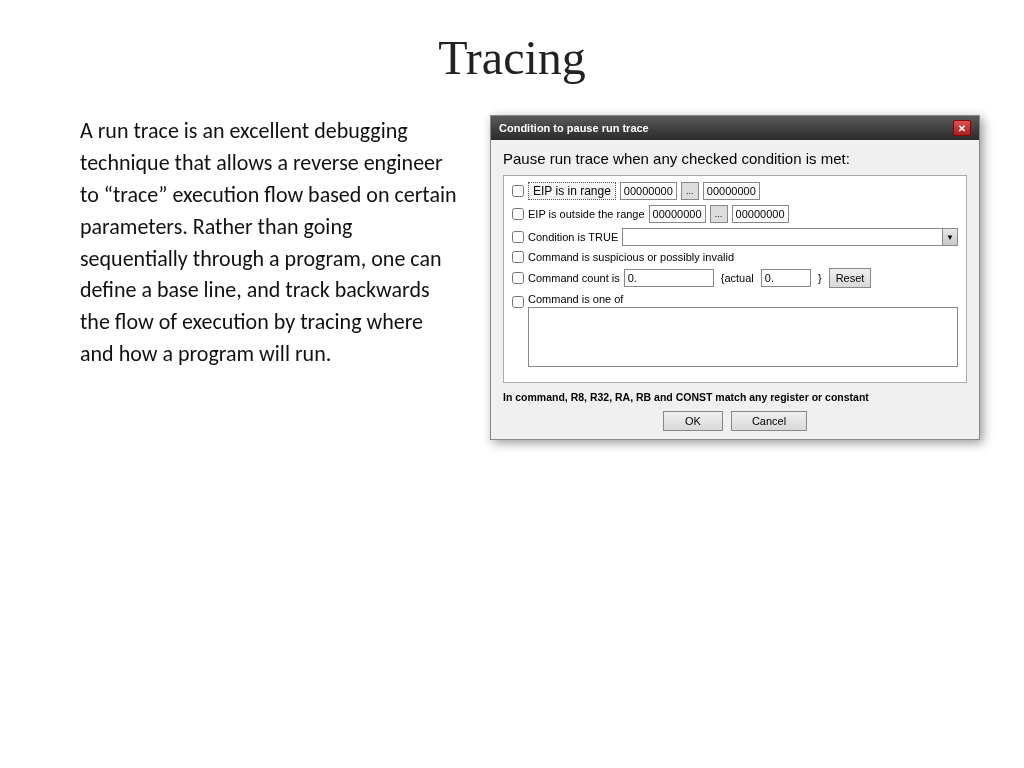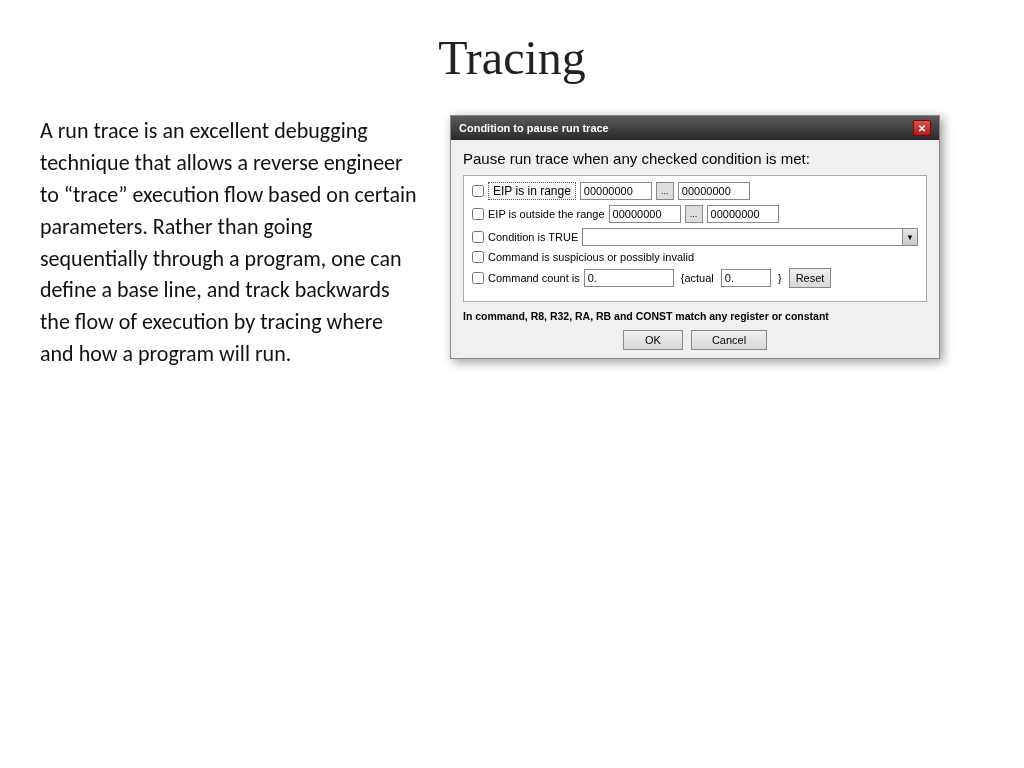--- a/index.html
+++ b/index.html
@@ -30,20 +30,21 @@
       gap: 30px;
       align-items: flex-start;
     }
 
     .text-block {
       flex: 0 0 380px;
       font-size: 22px;
       line-height: 1.45;
       color: #111;
       font-family: 'Calibri', 'Segoe UI', Arial, sans-serif;
+      margin-left: 40px;
     }
 
     
     .dialog-wrapper {
       flex: 0 0 490px;
       margin-top: 0px;
     }
 
     .dialog {
       width: 490px;
@@ -117,21 +118,21 @@
       white-space: nowrap;
       text-align: right;
     }
 
     .text-input-small {
       border: 1px solid #888;
       background: #fff;
       font-size: 11px;
       padding: 1px 3px;
       height: 18px;
-      width: 72px;
+      width: 57px;
     }
 
     .text-input-medium {
       border: 1px solid #888;
       background: #fff;
       font-size: 11px;
       padding: 1px 3px;
       height: 18px;
       width: 90px;
     }
@@ -300,20 +301,27 @@
           <div class="condition-row">
             <input type="checkbox" style="">
             <span class="condition-label">Command count is</span>
             <input class="text-input-medium" type="text" value="0." style="">
             <span class="actual-label">&nbsp;{actual&nbsp;</span>
             <input class="text-input-small" type="text" value="0." style="width: 50px;">
             <span class="actual-label">&nbsp;}&nbsp;</span>
             <button class="reset-btn">Reset</button>
           </div>
 
+          <div class="condition-row" style="align-items:flex-start;">
+            <input type="checkbox" style="margin-top: 3px;">
+            <div style="flex:1;">
+              <span class="condition-label">Command is one of</span>
+              <textarea class="text-area-input" style=""></textarea>
+            </div>
+          </div>
 
         </div>
 
         <div class="footer-note">In command, R8, R32, RA, RB and CONST match any register or constant</div>
 
         <div class="dialog-buttons">
           <button class="ok-btn">OK</button>
           <button class="cancel-btn">Cancel</button>
         </div>
 

